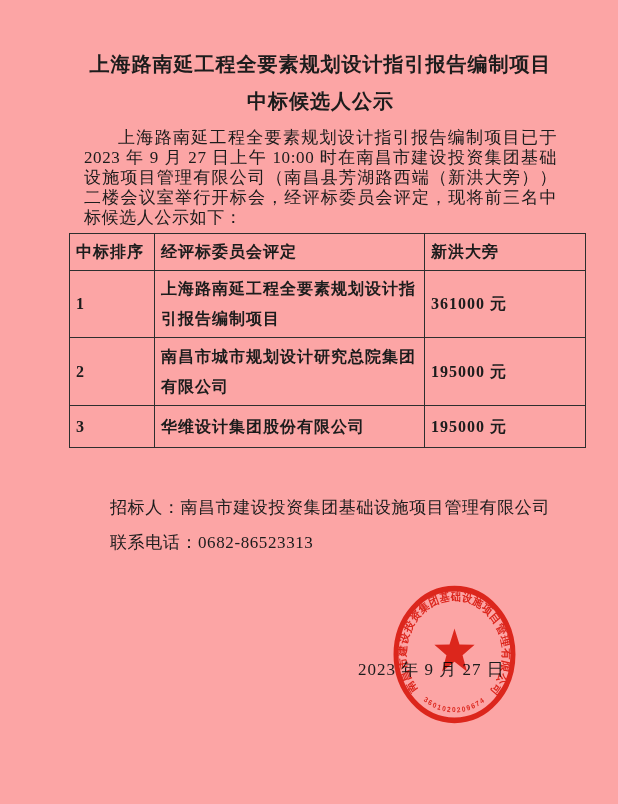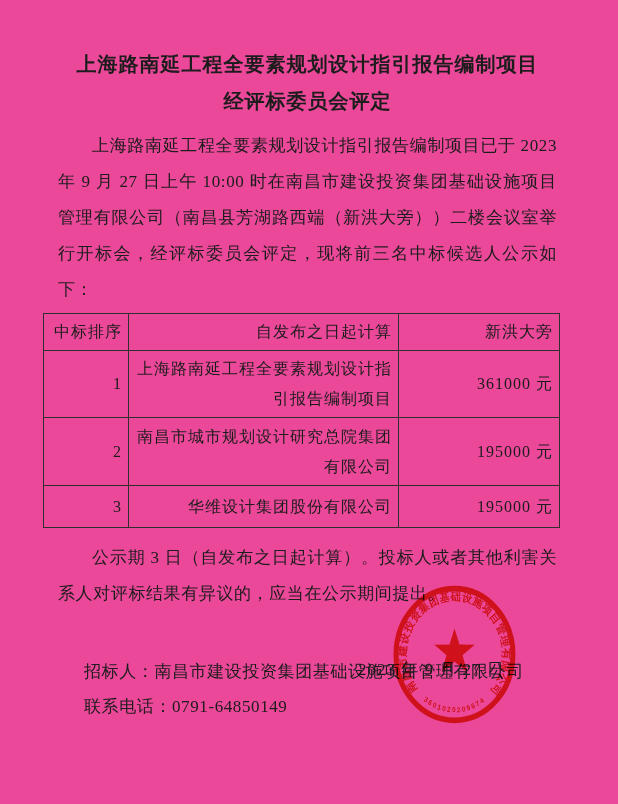--- a/index.html
+++ b/index.html
@@ -1,55 +1,55 @@
 <!DOCTYPE html>
 <html><head>
 <meta charset="utf-8">
 <style>
   html,body{margin:0;padding:0;background:#888;}
   .page{
     position:relative;
     width:618px;height:804px;
     margin:0 auto;
-    background:#ec4899;
+    background:#fca5a5;
     color:#1c1c1c;
     font-family:"Liberation Serif","DejaVu Serif",serif;
     overflow:hidden;
     box-sizing:border-box;
-    padding:46px 61px 0 58px;
+    padding:46px 61px 0 84px;
   }
   .title{
     margin:0;
     text-align:center;
     font-family:"Liberation Sans","DejaVu Sans",sans-serif;
     font-weight:700;
     font-size:20px;
     line-height:37px;
     letter-spacing:1px;
   }
   .para{
     margin:8px 0 0 0;
     font-size:17px;
-    line-height:36px;
+    line-height:20px;
     letter-spacing:0.6px;
     text-align:justify;
     text-indent:2em;
   }
   table.candidates{
     border-collapse:collapse;
     margin:5px 0 0 -15px;
     width:516px;
     table-layout:fixed;
     font-size:16px;
   }
   table.candidates th, table.candidates td{
     border:1.6px solid #2e2e2e;
-    text-align:right;
+    text-align:left;
     vertical-align:middle;
-    font-weight:400;
+    font-weight:700;
     line-height:30px;
     padding:3px 6px;
     letter-spacing:1px;
   }
   table.candidates th{height:30px;}
   col.c-rank{width:85px;}
   col.c-name{width:270px;}
   col.c-price{width:161px;}
   .notice{margin-top:12px;}
   .footer-line{
@@ -76,35 +76,35 @@
   }
   .stamp svg{width:100%;height:100%;}
 </style>
 </head>
 <body>
 
 <div class="page">
 
   <h1 class="title">
     <span>上海路南延工程全要素规划设计指引报告编制项目</span><br>
-    <span>经评标委员会评定</span>
+    <span>中标候选人公示</span>
   </h1>
 
   <p class="para">上海路南延工程全要素规划设计指引报告编制项目已于 2023 年 9 月 27 日上午 10:00 时在南昌市建设投资集团基础设施项目管理有限公司（南昌县芳湖路西端（新洪大旁））二楼会议室举行开标会，经评标委员会评定，现将前三名中标候选人公示如下：</p>
 
   <table class="candidates">
     <colgroup>
         <col class="c-rank">
         <col class="c-name">
         <col class="c-price">
       </colgroup>
     <thead>
       <tr>
         <th>中标排序</th>
-        <th>自发布之日起计算</th>
+        <th>经评标委员会评定</th>
         <th>新洪大旁</th>
       </tr>
     </thead>
     <tbody>
       <tr style="height:62px;">
         <td>1</td>
         <td>上海路南延工程全要素规划设计指引报告编制项目</td>
         <td>361000 元</td>
       </tr>
       <tr style="height:68px;">
@@ -113,25 +113,24 @@
         <td>195000 元</td>
       </tr>
       <tr style="height:42px;">
         <td>3</td>
         <td>华维设计集团股份有限公司</td>
         <td>195000 元</td>
       </tr>
     </tbody>
   </table>
 
-  <p class="para notice">公示期 3 日（自发布之日起计算）。投标人或者其他利害关系人对评标结果有异议的，应当在公示期间提出。</p>
 
   <div class="footer-block">
     <p class="footer-line">招标人：南昌市建设投资集团基础设施项目管理有限公司</p>
-    <p class="footer-line">联系电话：0791-64850149</p>
+    <p class="footer-line">联系电话：0682-86523313</p>
   </div>
 
   <div class="date-line">2023 年 9 月 27 日</div>
 
   <div class="stamp">
     <svg viewBox="0 0 126 126" preserveAspectRatio="none">
       <defs>
         <path id="sealTopArc" d="M 26.2 93.9 A 48 48 0 1 1 99.8 93.9" fill="none"></path>
         <path id="sealBottomArc" d="M 26.9 99.1 A 51 51 0 0 0 99.1 99.1" fill="none"></path>
       </defs>

